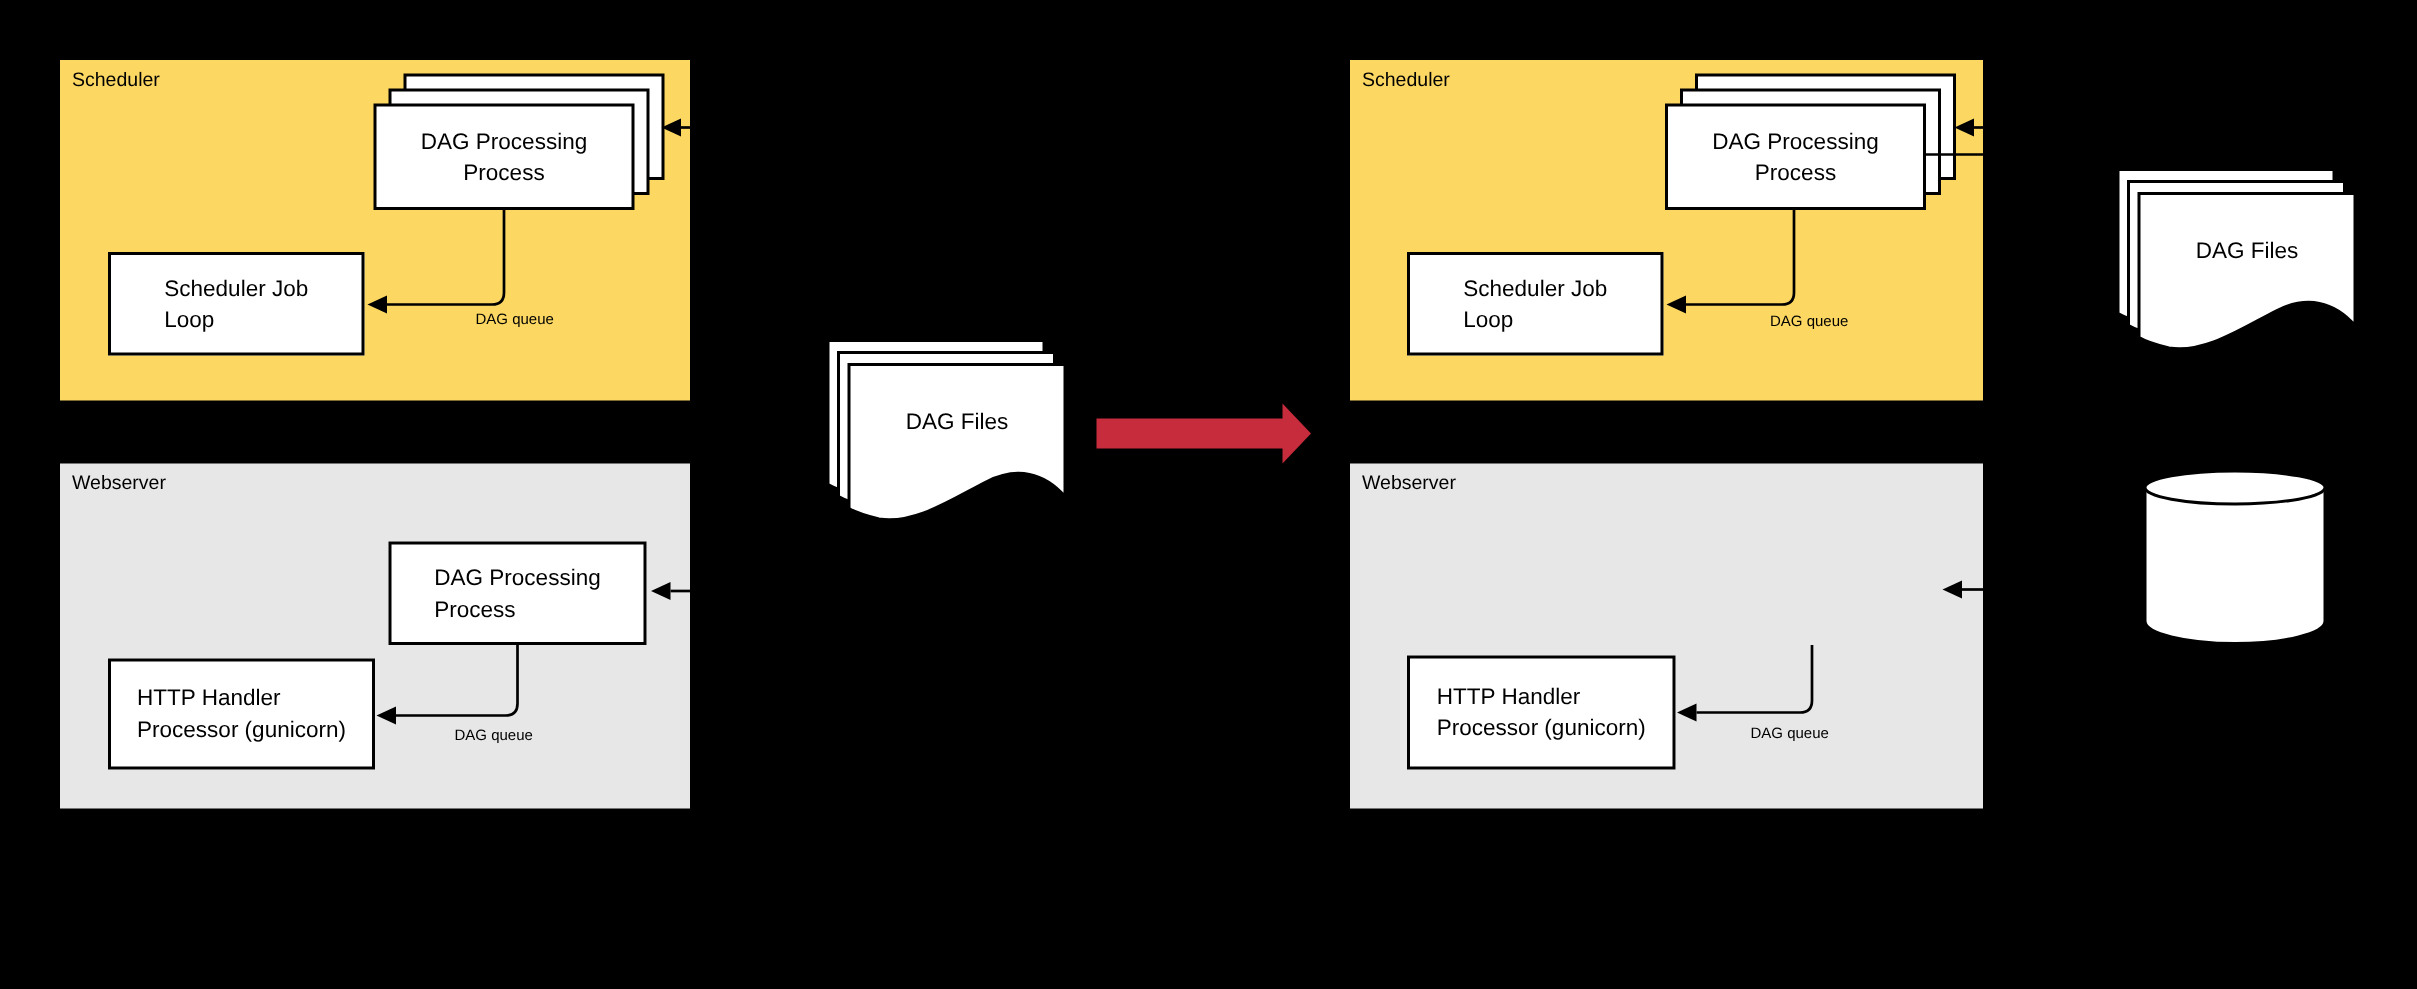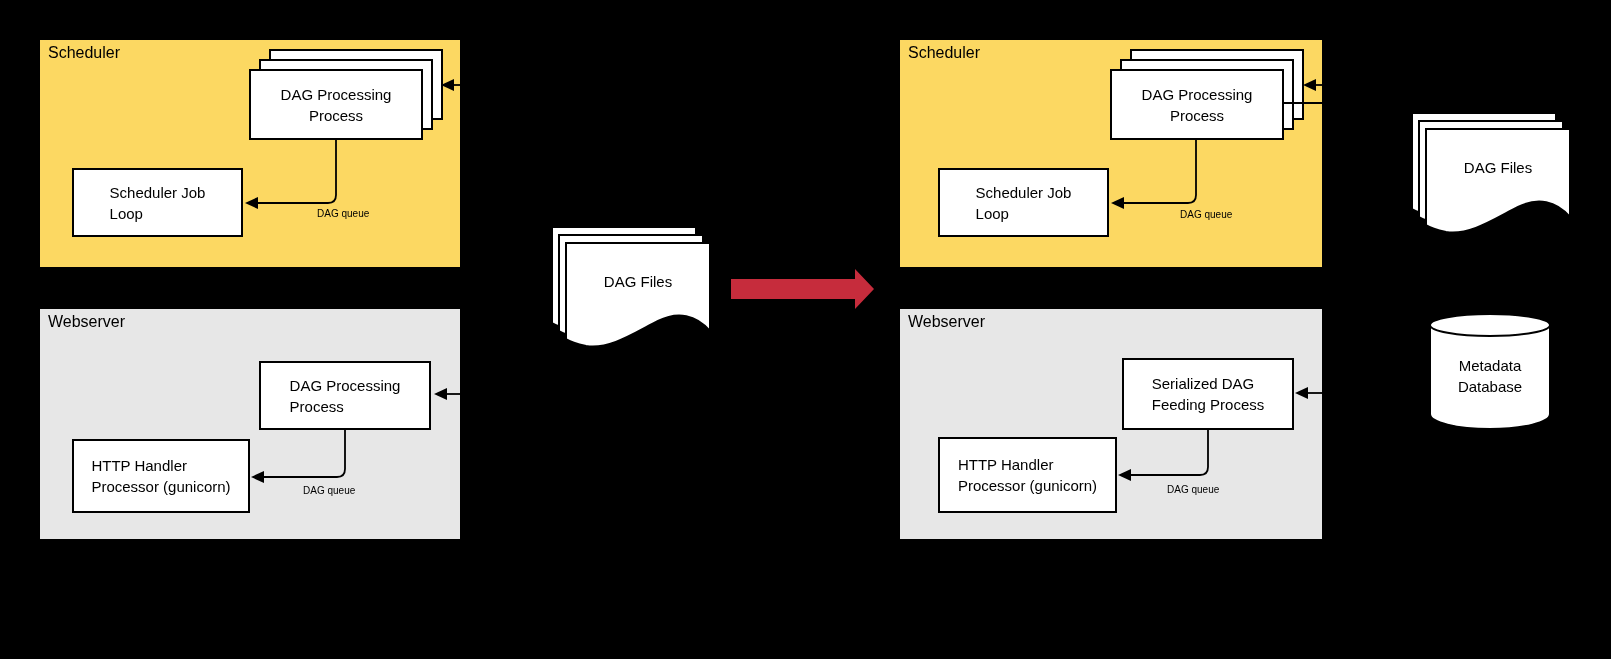--- a/index.html
+++ b/index.html
@@ -3,21 +3,21 @@
 <meta charset="utf-8">
 <style>
   html,body{margin:0;padding:0;background:#000;}
   .canvas{
     position:relative;width:1611px;height:659px;background:var(--background,#000);
     font-family:"Liberation Sans",sans-serif;color:#000;overflow:hidden;
   }
   .group-box{position:absolute;box-sizing:border-box;}
   .scheduler-fill{background:var(--scheduler_fill,#FCD862);}
   .webserver-fill{background:var(--webserver_fill,#E7E7E7);}
-  .group-title{position:absolute;font-size:16px;line-height:18px;white-space:pre;}
+  .group-title{position:absolute;font-size:13px;line-height:18px;white-space:pre;}
   .node{
     position:absolute;box-sizing:border-box;background:var(--node_fill,#FFF);
     border:2px solid var(--stroke,#000);
     display:flex;align-items:center;justify-content:center;
     font-size:15px;line-height:21px;white-space:pre-line;
   }
   .icon-label{
     position:absolute;display:flex;align-items:center;justify-content:center;
     text-align:center;font-size:15px;line-height:21px;white-space:pre-line;z-index:4;
   }
@@ -81,41 +81,37 @@
   <div class="icon-label" style="left:1111px;top:70px;width:172px;height:69px;">DAG Processing
 Process</div>
 
   <div class="node" style="left:938px;top:168px;width:171px;height:69px;">Scheduler Job
 Loop</div>
   <div class="queue-label" style="left:1180px;top:206px;">DAG queue</div>
 
   <div class="group-box webserver-fill" style="left:900px;top:309px;width:422px;height:230px;"></div>
   <div class="group-title" style="left:908px;top:313px;">Webserver</div>
 
-  <div class="node" style="left:1122px;top:358px;width:172px;height:72px;">Serialized DAG
-Feeding Process</div>
   <div class="node" style="left:938px;top:437px;width:179px;height:76px;">HTTP Handler
 Processor (gunicorn)</div>
   <div class="queue-label" style="left:1167px;top:481px;">DAG queue</div>
 
   <svg class="icon" style="left:1411px;top:112px;z-index:3;" width="160" height="125" viewBox="0 0 160 125">
     <g transform="translate(1,1)">
       <path class="pg" d="M0 0 H144 V88 C130 72 112 68 92 78 C70 89 44 107 20 103 C12 101 5 99 0 96 Z"></path>
       <path class="pg" transform="translate(7,8)" d="M0 0 H144 V88 C130 72 112 68 92 78 C70 89 44 107 20 103 C12 101 5 99 0 96 Z"></path>
       <path class="pg" transform="translate(14,16)" d="M0 0 H144 V88 C130 72 112 68 92 78 C70 89 44 107 20 103 C12 101 5 99 0 96 Z"></path>
     </g>
   </svg>
   <div class="icon-label" style="left:1426px;top:128px;width:144px;height:78px;">DAG Files</div>
 
   <svg class="icon" style="left:1429px;top:312px;z-index:3;" width="122" height="122" viewBox="0 0 122 122">
     <path class="pg" d="M1 13 V102 A60 15 0 0 0 121 102 V13"></path>
     <ellipse class="pg" cx="61" cy="13" rx="60" ry="11"></ellipse>
   </svg>
-  <div class="icon-label" style="left:1429px;top:320px;width:122px;height:112px;">Metadata
-Database</div>
 
   <svg class="overlay" width="1611" height="659" viewBox="0 0 1611 659">
 
     <g>
       <path class="conn" d="M454 85 H460"></path>
       <polygon class="head" points="441,85 454,79 454,91"></polygon>
     </g>
 
     <g>
       <path class="conn" d="M336 140 V195 Q336 203 328 203 H258"></path>

